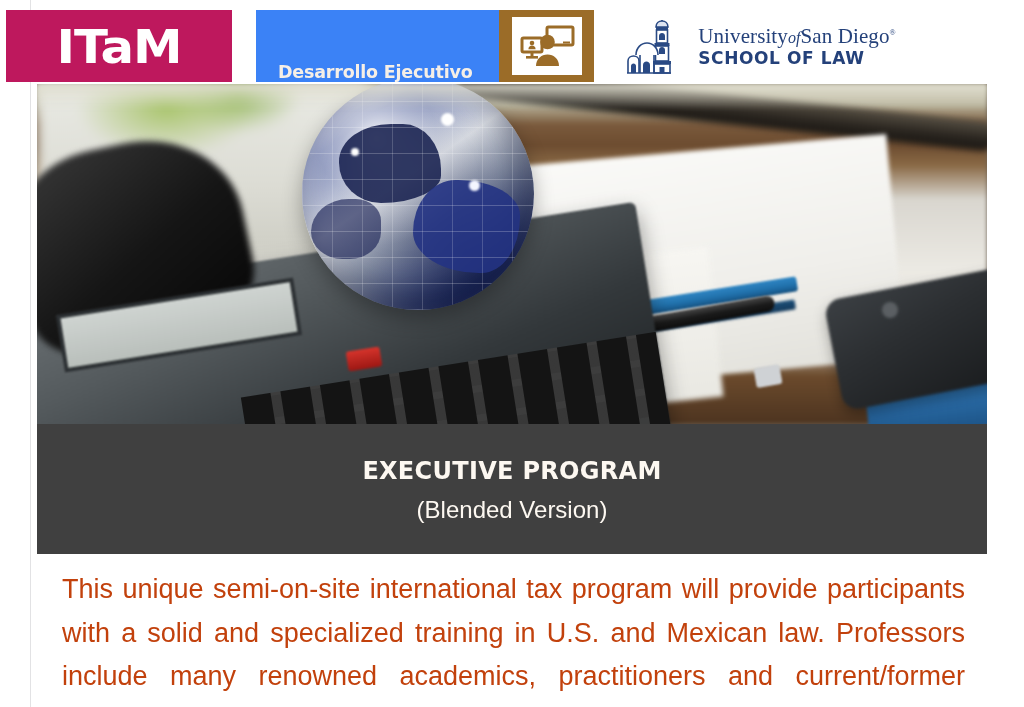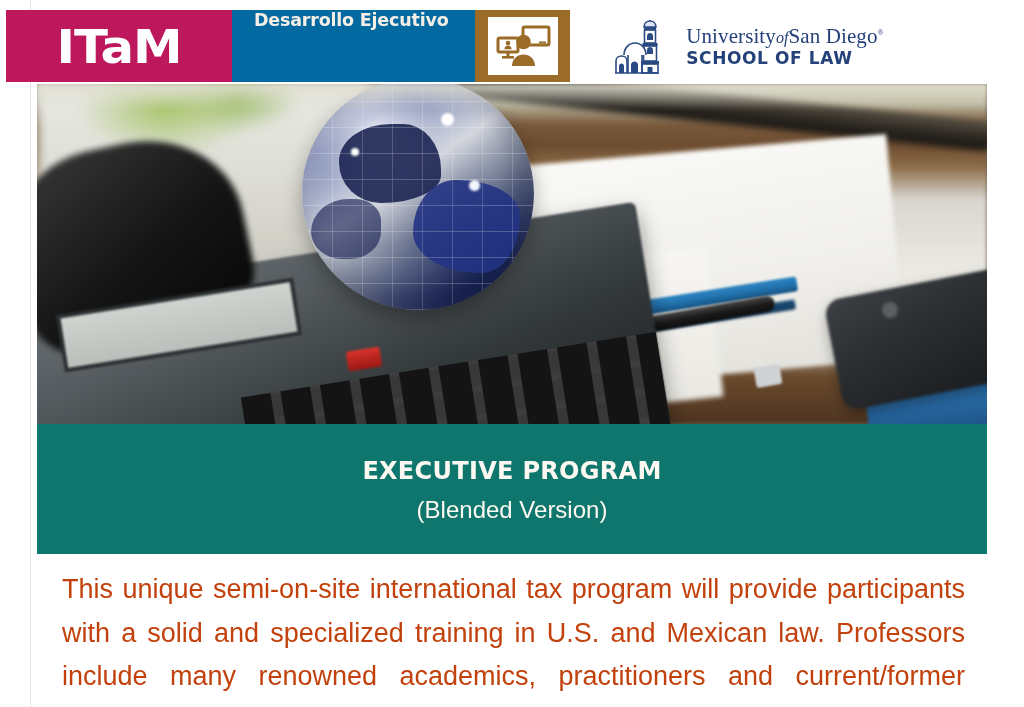--- a/index.html
+++ b/index.html
@@ -58,24 +58,25 @@
     font-family: "DejaVu Sans", sans-serif;
     font-weight: 700;
     font-size: 47px;
     letter-spacing: -1px;
     color: #ffffff;
     line-height: 1;
     transform: scaleX(1.06);
   }
   .de-block {
     width: 243px;
-    background: #0369a1;
-    display: flex;
-    align-items: flex-start;
+    background: #3b82f6;
+    display: flex;
+    align-items: flex-end;
     padding-left: 22px;
+    margin-left: 24px;
   }
   .de-label {
     color: #f6efe6;
     font-family: "DejaVu Sans", sans-serif;
     font-weight: 700;
     font-size: 17.5px;
     letter-spacing: -0.2px;
     white-space: nowrap;
   }
   .icon-block {
@@ -401,21 +402,21 @@
     position: absolute; left: 0; top: 0; right: 0; height: 26px;
     background: linear-gradient(180deg, rgba(225,224,210,0.9) 0%, rgba(225,224,210,0) 100%);
     filter: blur(2px);
   }
 
   
   .title-band {
     position: absolute;
     left: 37px; top: 424px;
     width: 950px; height: 130px;
-    background: #0f766e;
+    background: #404040;
     display: flex;
     flex-direction: column;
     align-items: center;
     justify-content: center;
     padding-top: 4px;
   }
   .title-1 {
     color: #fdf8f1;
     font-family: "DejaVu Sans", sans-serif;
     font-weight: 700;

